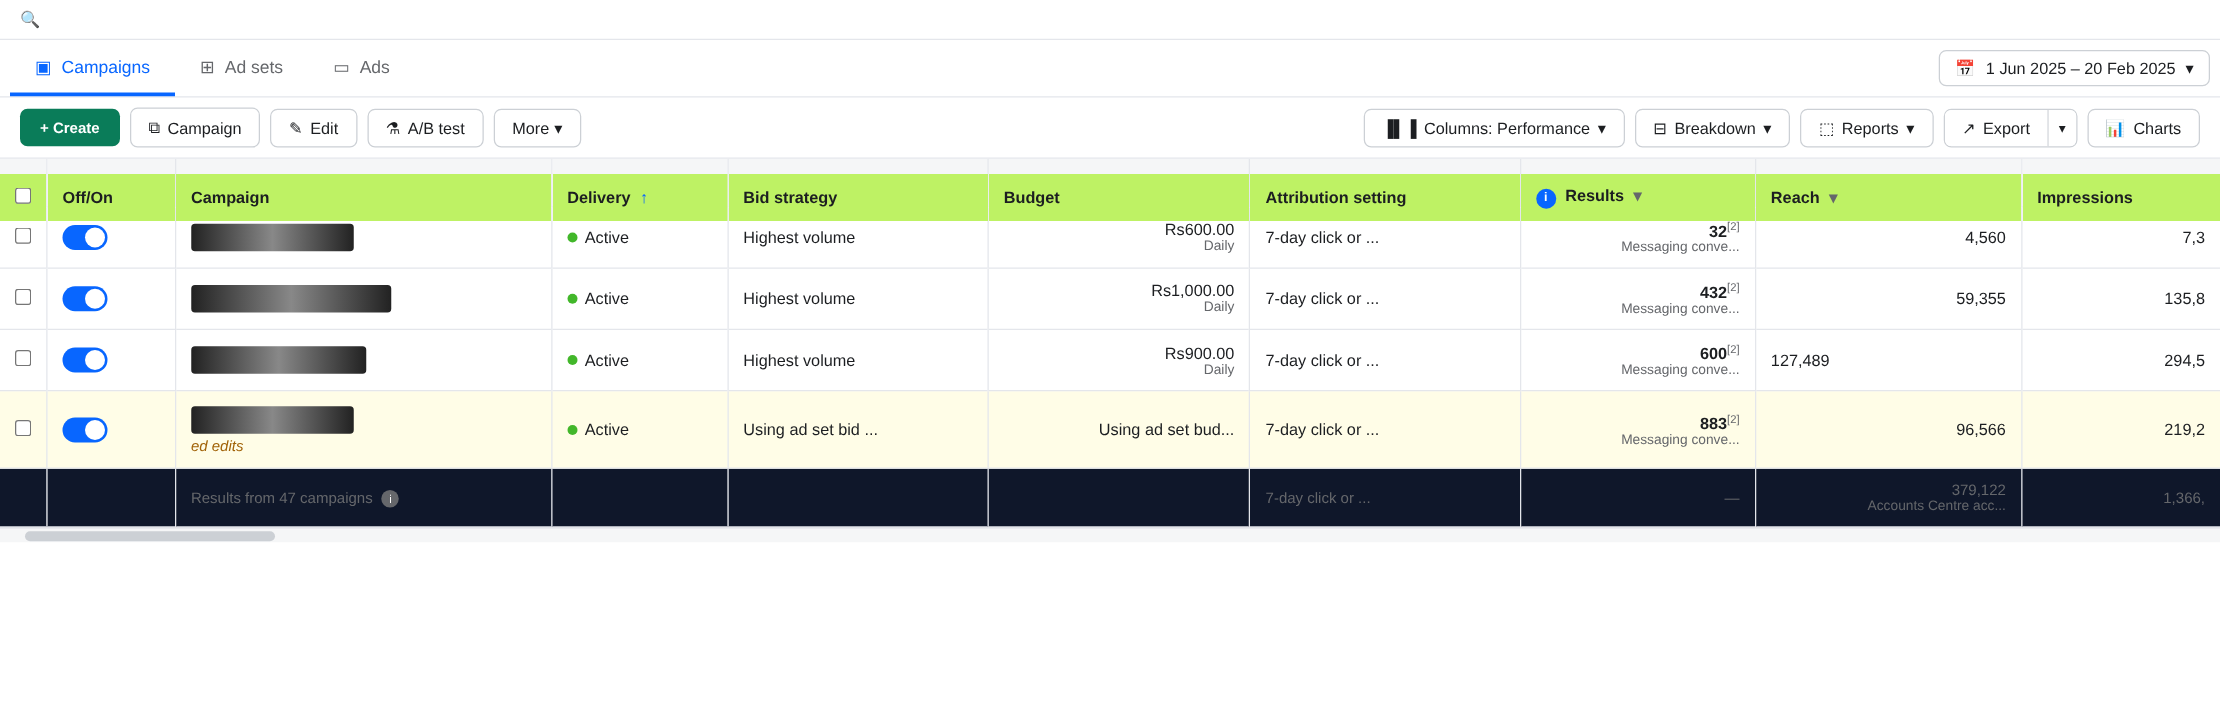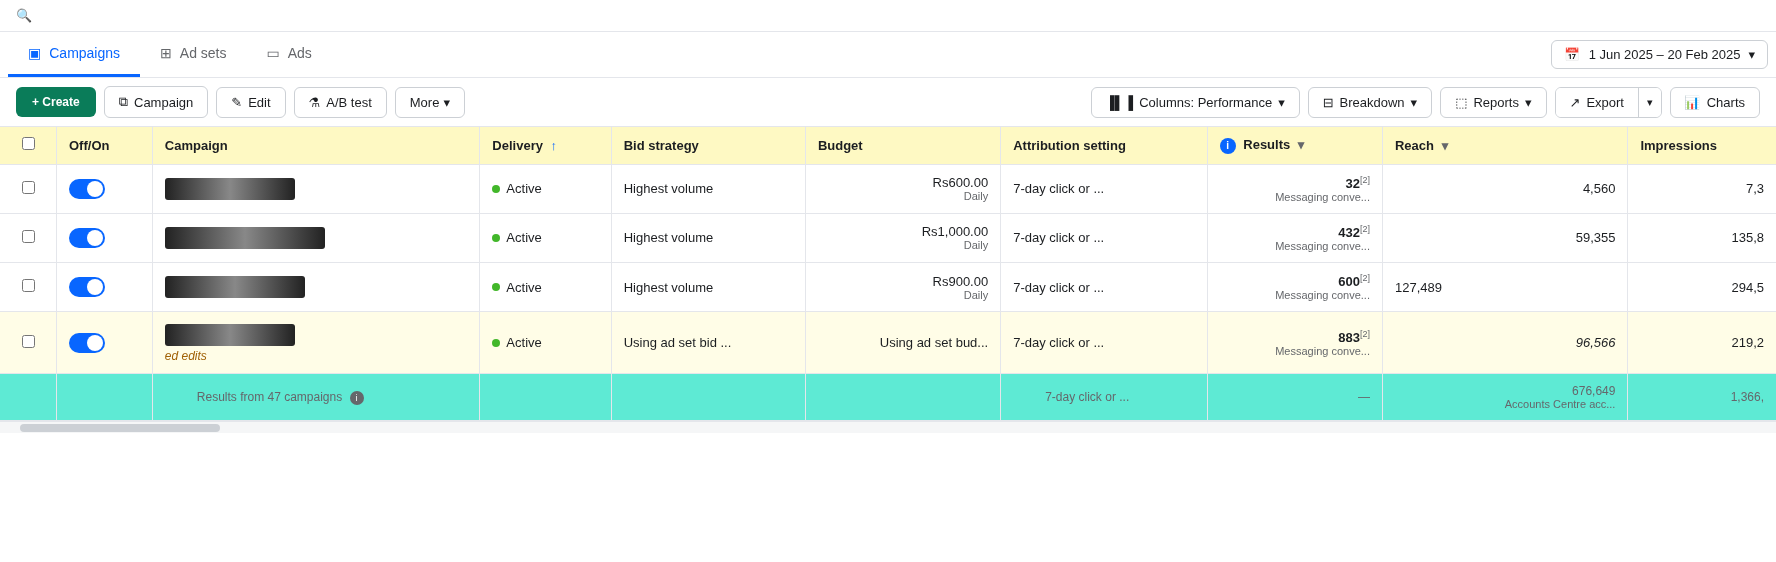--- a/index.html
+++ b/index.html
@@ -162,22 +162,22 @@
       border-bottom: 1px solid #e4e6eb;
     }
     thead th {
       padding: 10px 12px;
       text-align: left;
       font-weight: 600;
       color: #1c1e21;
       white-space: nowrap;
       border-right: 1px solid #e4e6eb;
       position: sticky;
-      top: 0;
-      background: #fef9c3;
+      top: 12px;
+      background: #bef264;
       z-index: 1;
     }
     thead th:last-child { border-right: none; }
     thead th .sort-icon { color: #0866ff; margin-left: 4px; }
     tbody tr {
       border-bottom: 1px solid #e4e6eb;
     }
     tbody tr.has-edits { background: #fffde7; }
     tbody td {
       padding: 10px 12px;
@@ -238,21 +238,21 @@
       color: #fff;
       border-radius: 50%;
       font-size: 10px;
       font-weight: bold;
       margin-right: 4px;
     }
 
     .checkbox-cell { width: 36px; text-align: center; }
 
     
-    .summary-row td { background: #5eead4; font-size: 12px; color: #65676b; padding-left: 44px; }
+    .summary-row td { background: #0f172a; font-size: 12px; color: #65676b; }
 
     
     .scrollbar-row {
       height: 12px;
       background: #f5f6f7;
       border-top: 1px solid #e4e6eb;
     }
     .scrollbar-thumb {
       height: 8px;
       width: 200px;
@@ -506,37 +506,37 @@
       <div>Using ad set bud...</div>
 
     </td>
     <td>7-day click or ...</td>
     <td style="text-align:right;">
       <div>
         <span class="results-val">883</span><span class="sup-tag">[2]</span>
       </div>
       <div class="results-sub">Messaging conve...</div>
     </td>
-    <td style="text-align:right;font-style:italic;">96,566</td>
+    <td style="text-align:right;">96,566</td>
     <td style="text-align:right;">219,2</td>
   </tr>
         <tr class="summary-row">
   <td></td>
   <td></td>
   <td>
     <span>Results from 47 campaigns</span>
     <span style="display:inline-flex;align-items:center;justify-content:center;width:14px;height:14px;background:#65676b;color:#fff;border-radius:50%;font-size:9px;margin-left:4px;">i</span>
   </td>
   <td></td>
   <td></td>
   <td></td>
   <td>7-day click or ...</td>
   <td style="text-align:right;">—</td>
   <td style="text-align:right;">
-    <div>676,649</div>
+    <div>379,122</div>
     <div style="font-size:11px;color:#65676b;">Accounts Centre acc...</div>
   </td>
   <td style="text-align:right;">1,366,</td>
 </tr>
       </tbody>
   </table>
 </div>
 
 <div class="scrollbar-row">
   <div class="scrollbar-thumb"></div>

